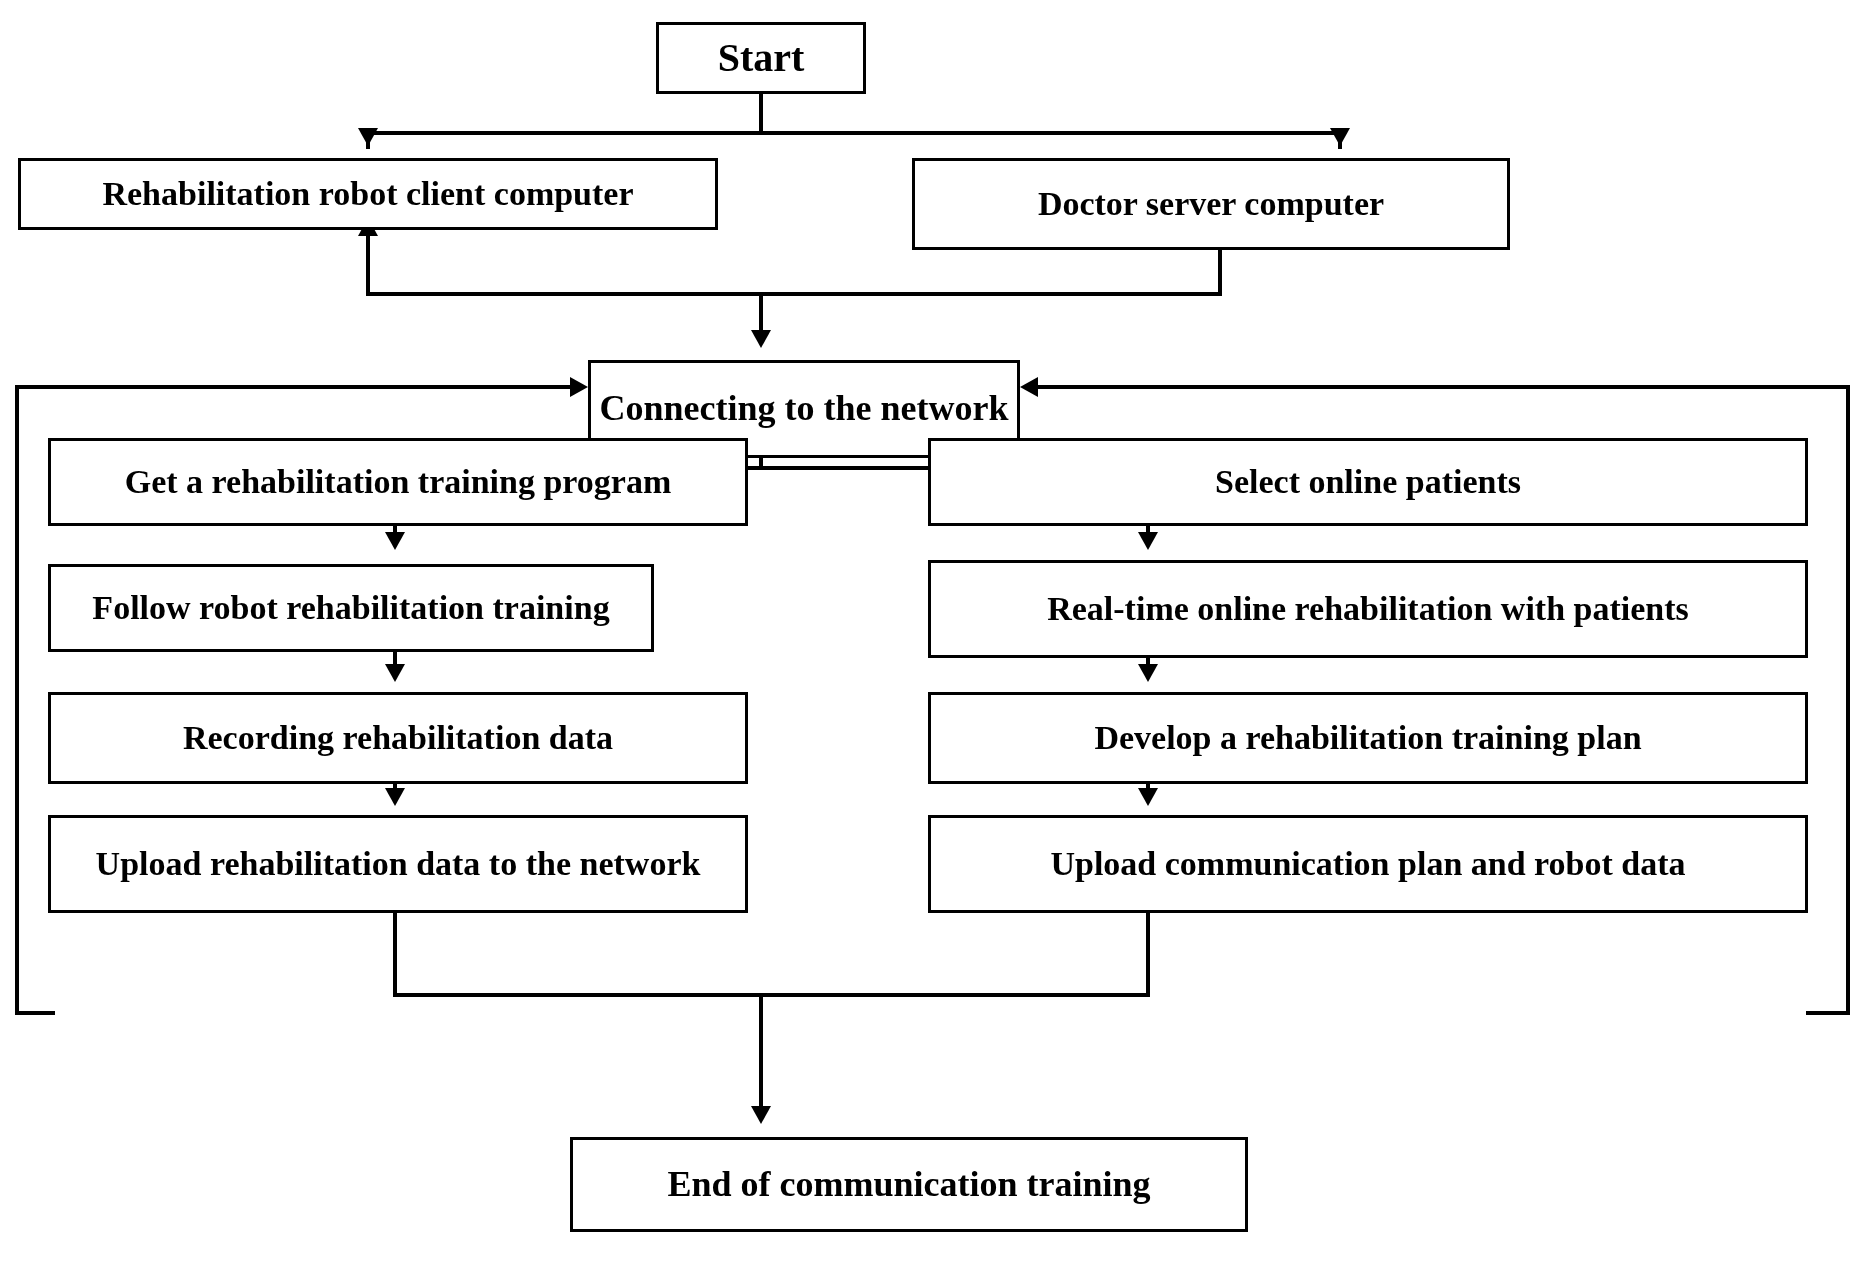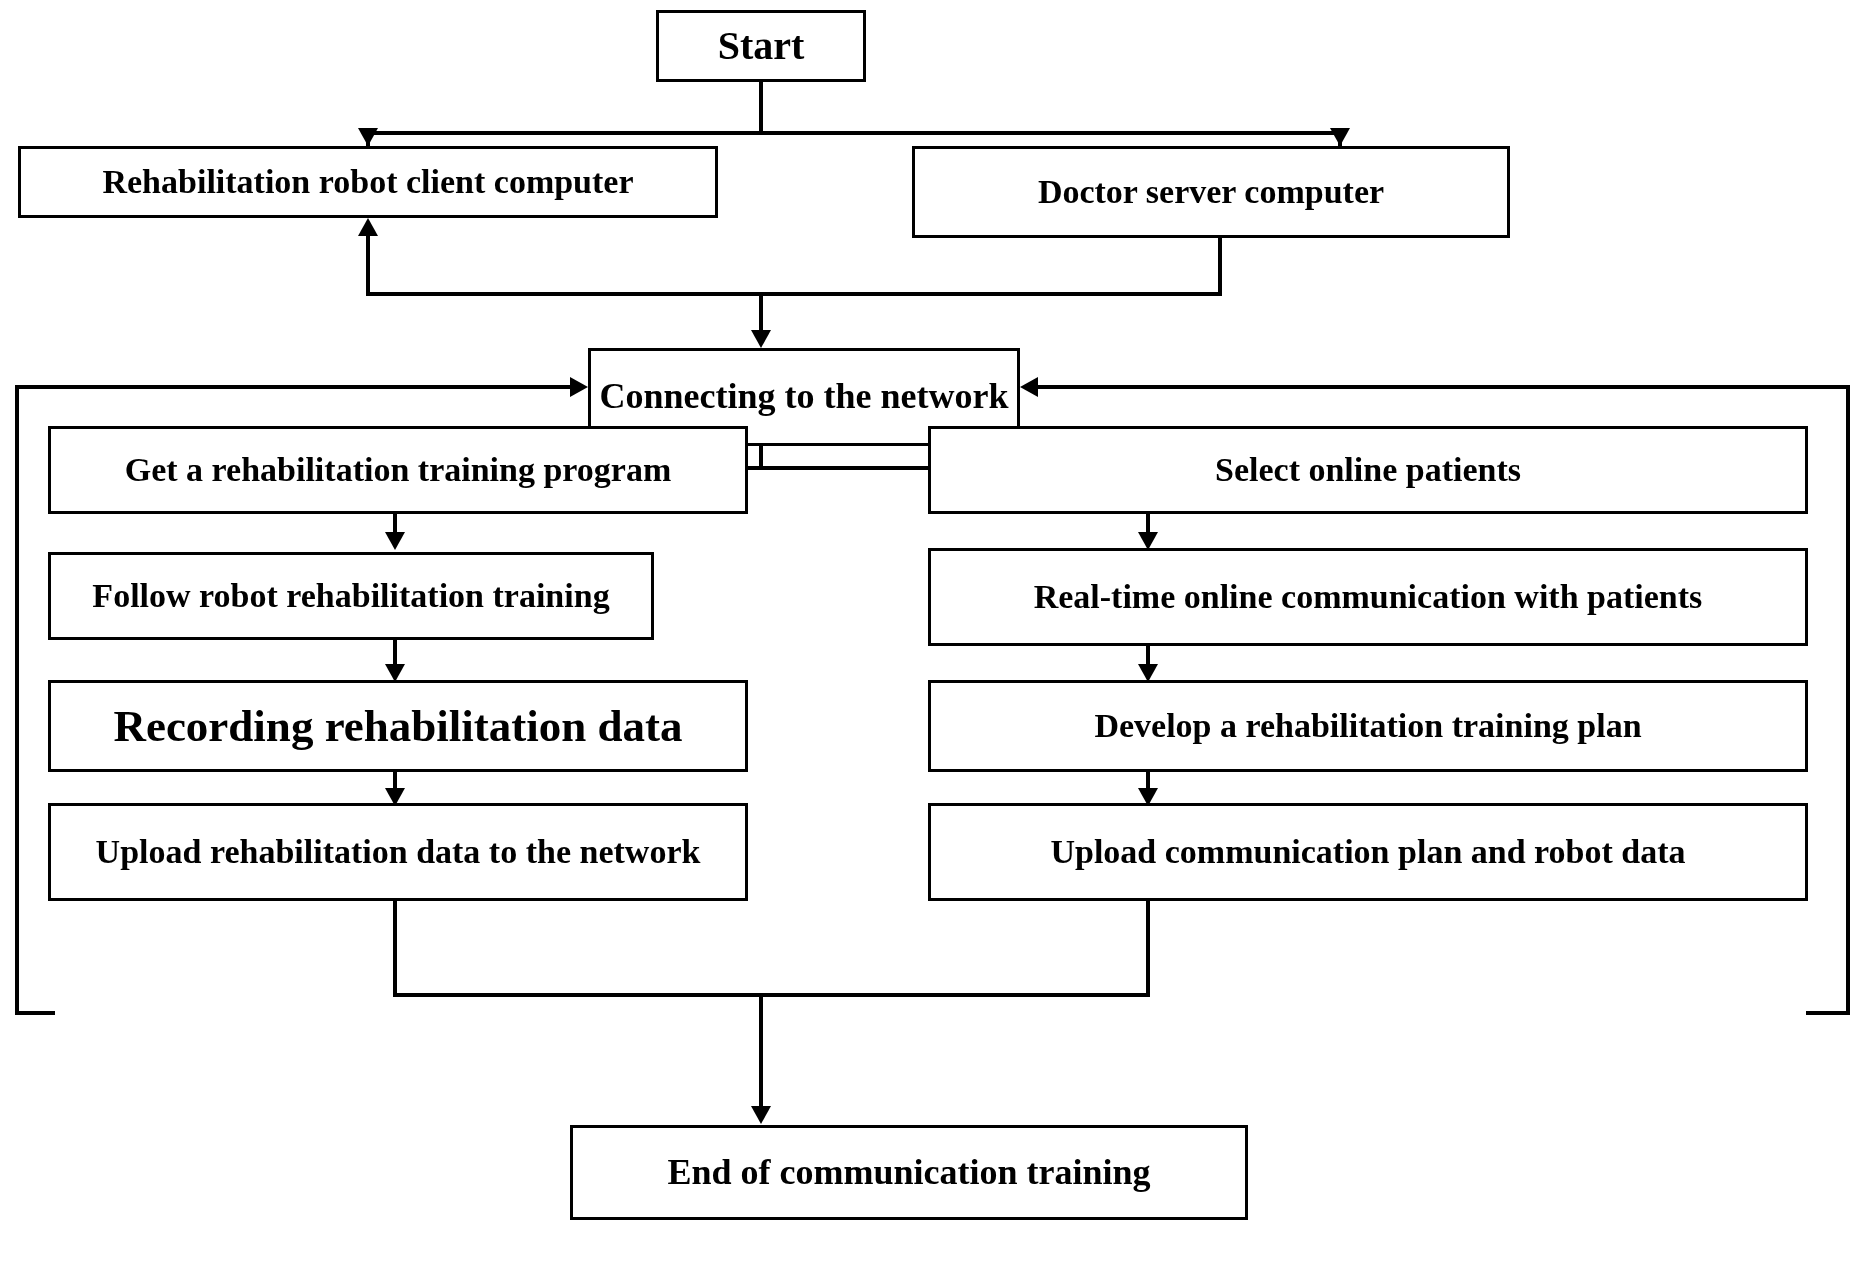--- a/index.html
+++ b/index.html
@@ -25,20 +25,21 @@
     display: flex;
     align-items: center;
     justify-content: center;
     text-align: center;
     font-weight: bold;
     color: #000000;
     line-height: 1.22;
     letter-spacing: 0px;
     padding: 0 6px;
     z-index: 3;
+    margin-top: 12px;
   }
   .node.two-line {
     line-height: 1.25;
   }
   
   .hline, .vline {
     position: absolute;
     background: #000000;
     z-index: 1;
   }
@@ -133,40 +134,40 @@
   <div class="vline" style="left:393px; top:514px; width:4px; height:26px;"></div>
   <div class="arrow-down" style="left:385px; top:532px;"></div>
 
   <div class="node" style="left:48px; top:552px; width:606px; height:88px; font-size:34px;">
     <span>Follow robot rehabilitation training</span>
   </div>
 
   <div class="vline" style="left:393px; top:640px; width:4px; height:38px;"></div>
   <div class="arrow-down" style="left:385px; top:664px;"></div>
 
-  <div class="node" style="left:48px; top:680px; width:700px; height:92px; font-size:45px;">
+  <div class="node" style="left:48px; top:680px; width:700px; height:92px; font-size:34px;">
     <span>Recording rehabilitation data</span>
   </div>
 
   <div class="vline" style="left:393px; top:772px; width:4px; height:30px;"></div>
   <div class="arrow-down" style="left:385px; top:788px;"></div>
 
   <div class="node" style="left:928px; top:426px; width:880px; height:88px; font-size:34px;">
     <span>Select online patients</span>
   </div>
 
   <div class="node two-line" style="left:48px; top:803px; width:700px; height:98px; font-size:34px;">
     <span>Upload rehabilitation data to the network</span>
   </div>
 
   <div class="vline" style="left:1146px; top:514px; width:4px; height:26px;"></div>
   <div class="arrow-down" style="left:1138px; top:532px;"></div>
 
   <div class="node two-line" style="left:928px; top:548px; width:880px; height:98px; font-size:34px;">
-    <span>Real-time online communication with patients</span>
+    <span>Real-time online rehabilitation with patients</span>
   </div>
 
   <div class="vline" style="left:1146px; top:646px; width:4px; height:32px;"></div>
   <div class="arrow-down" style="left:1138px; top:664px;"></div>
 
   <div class="node" style="left:928px; top:680px; width:880px; height:92px; font-size:34px;">
     <span>Develop a rehabilitation training plan</span>
   </div>
 
   <div class="vline" style="left:1146px; top:772px; width:4px; height:30px;"></div>

